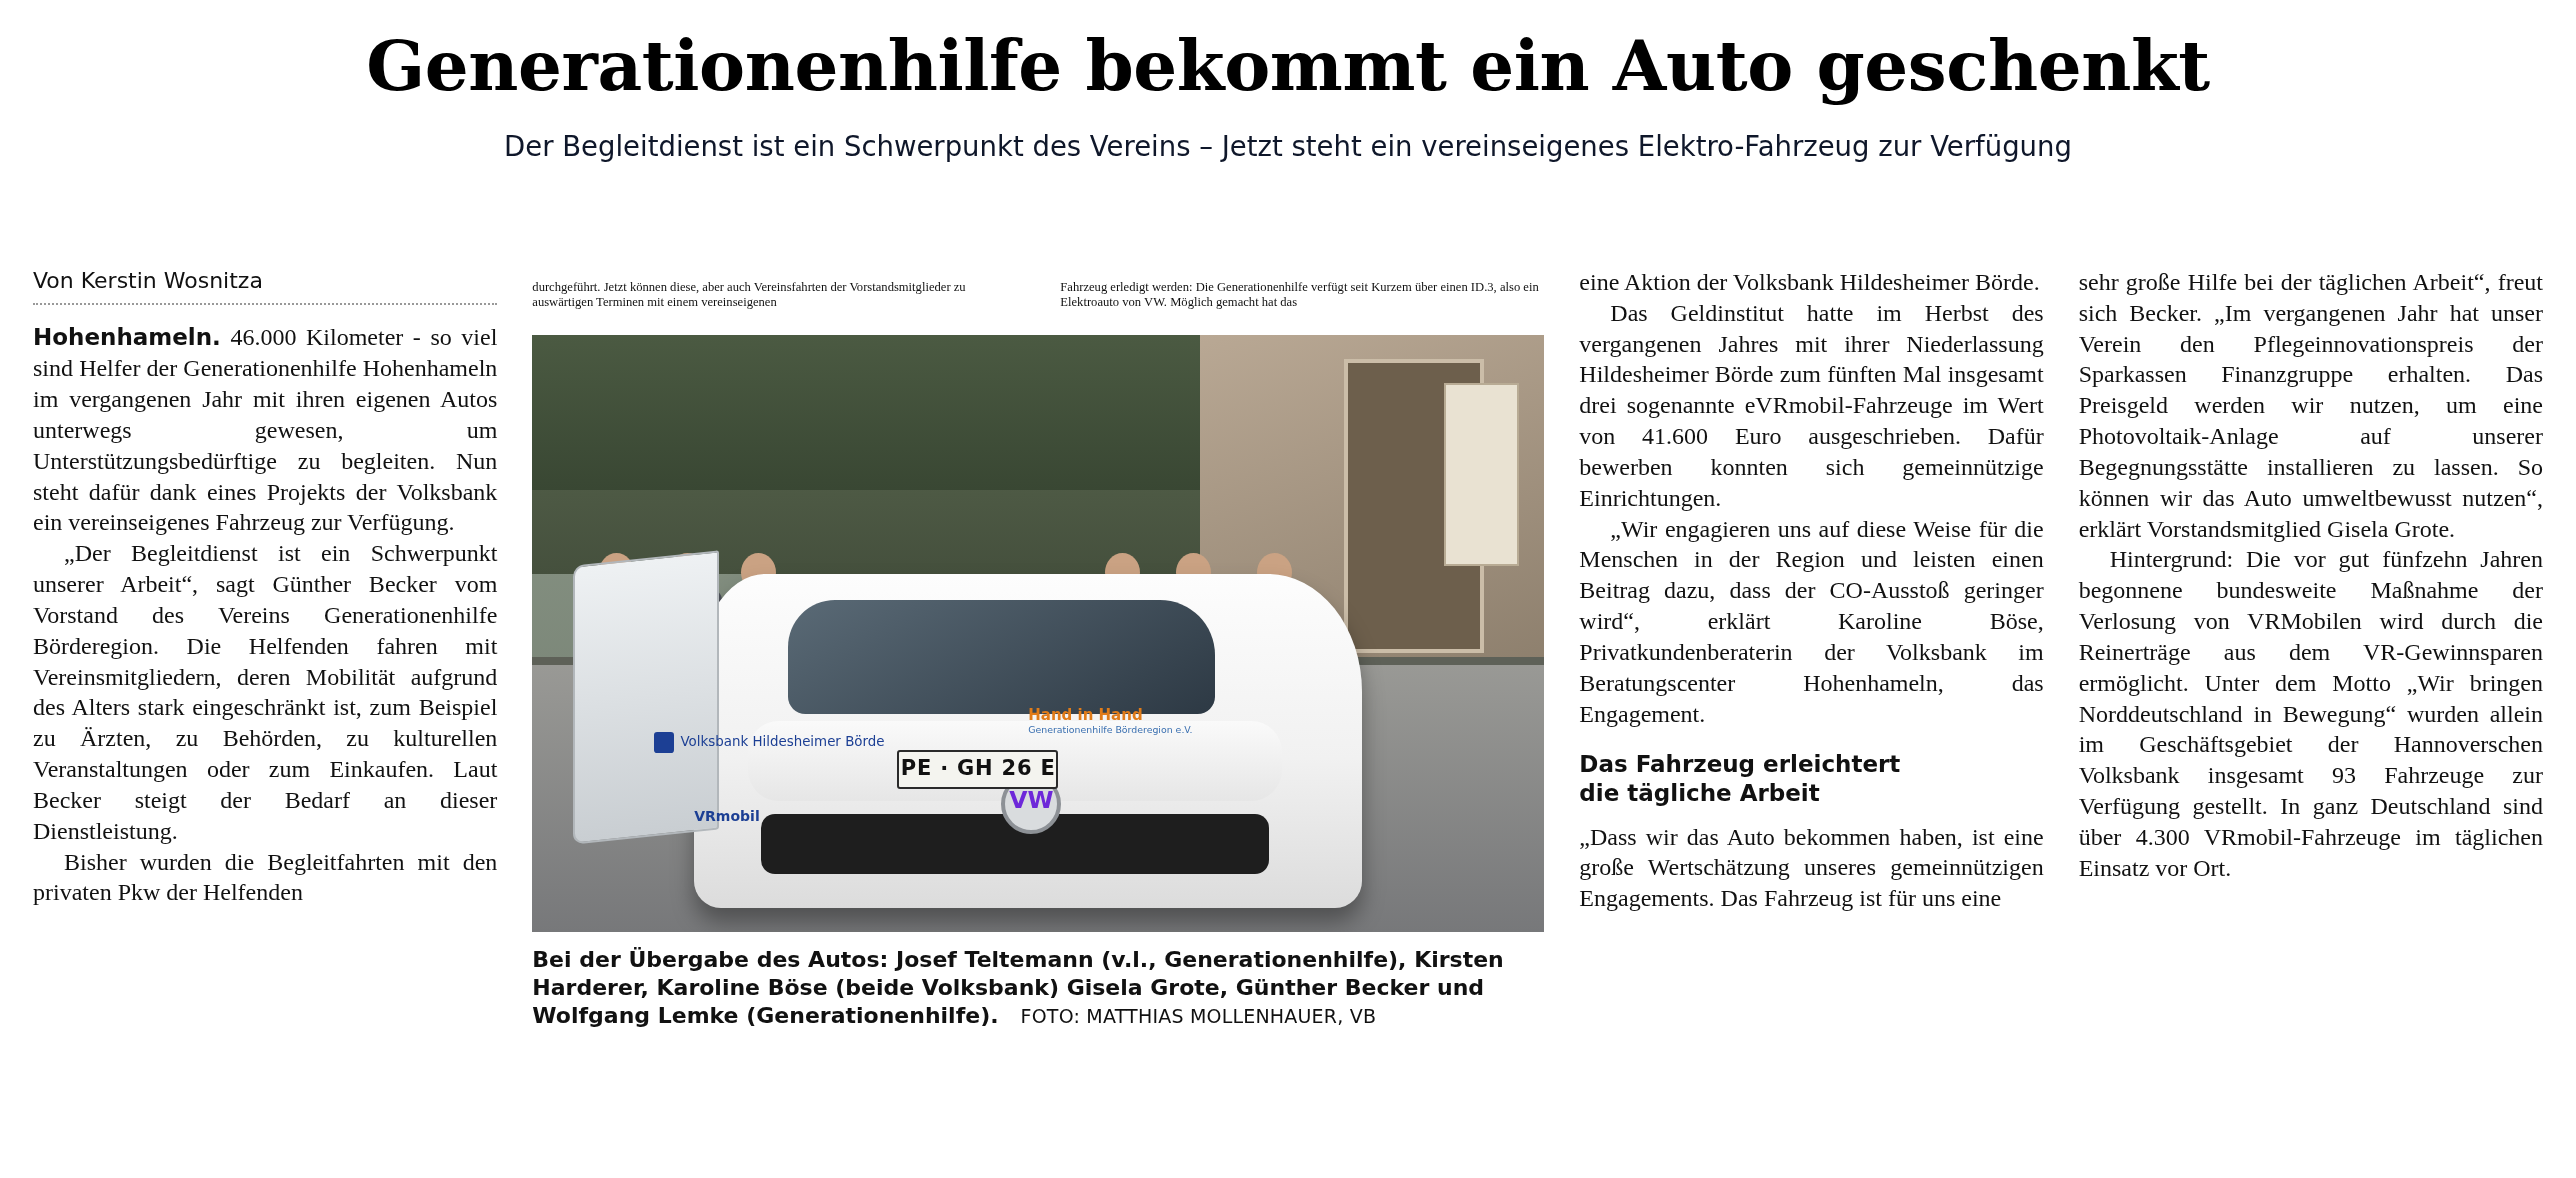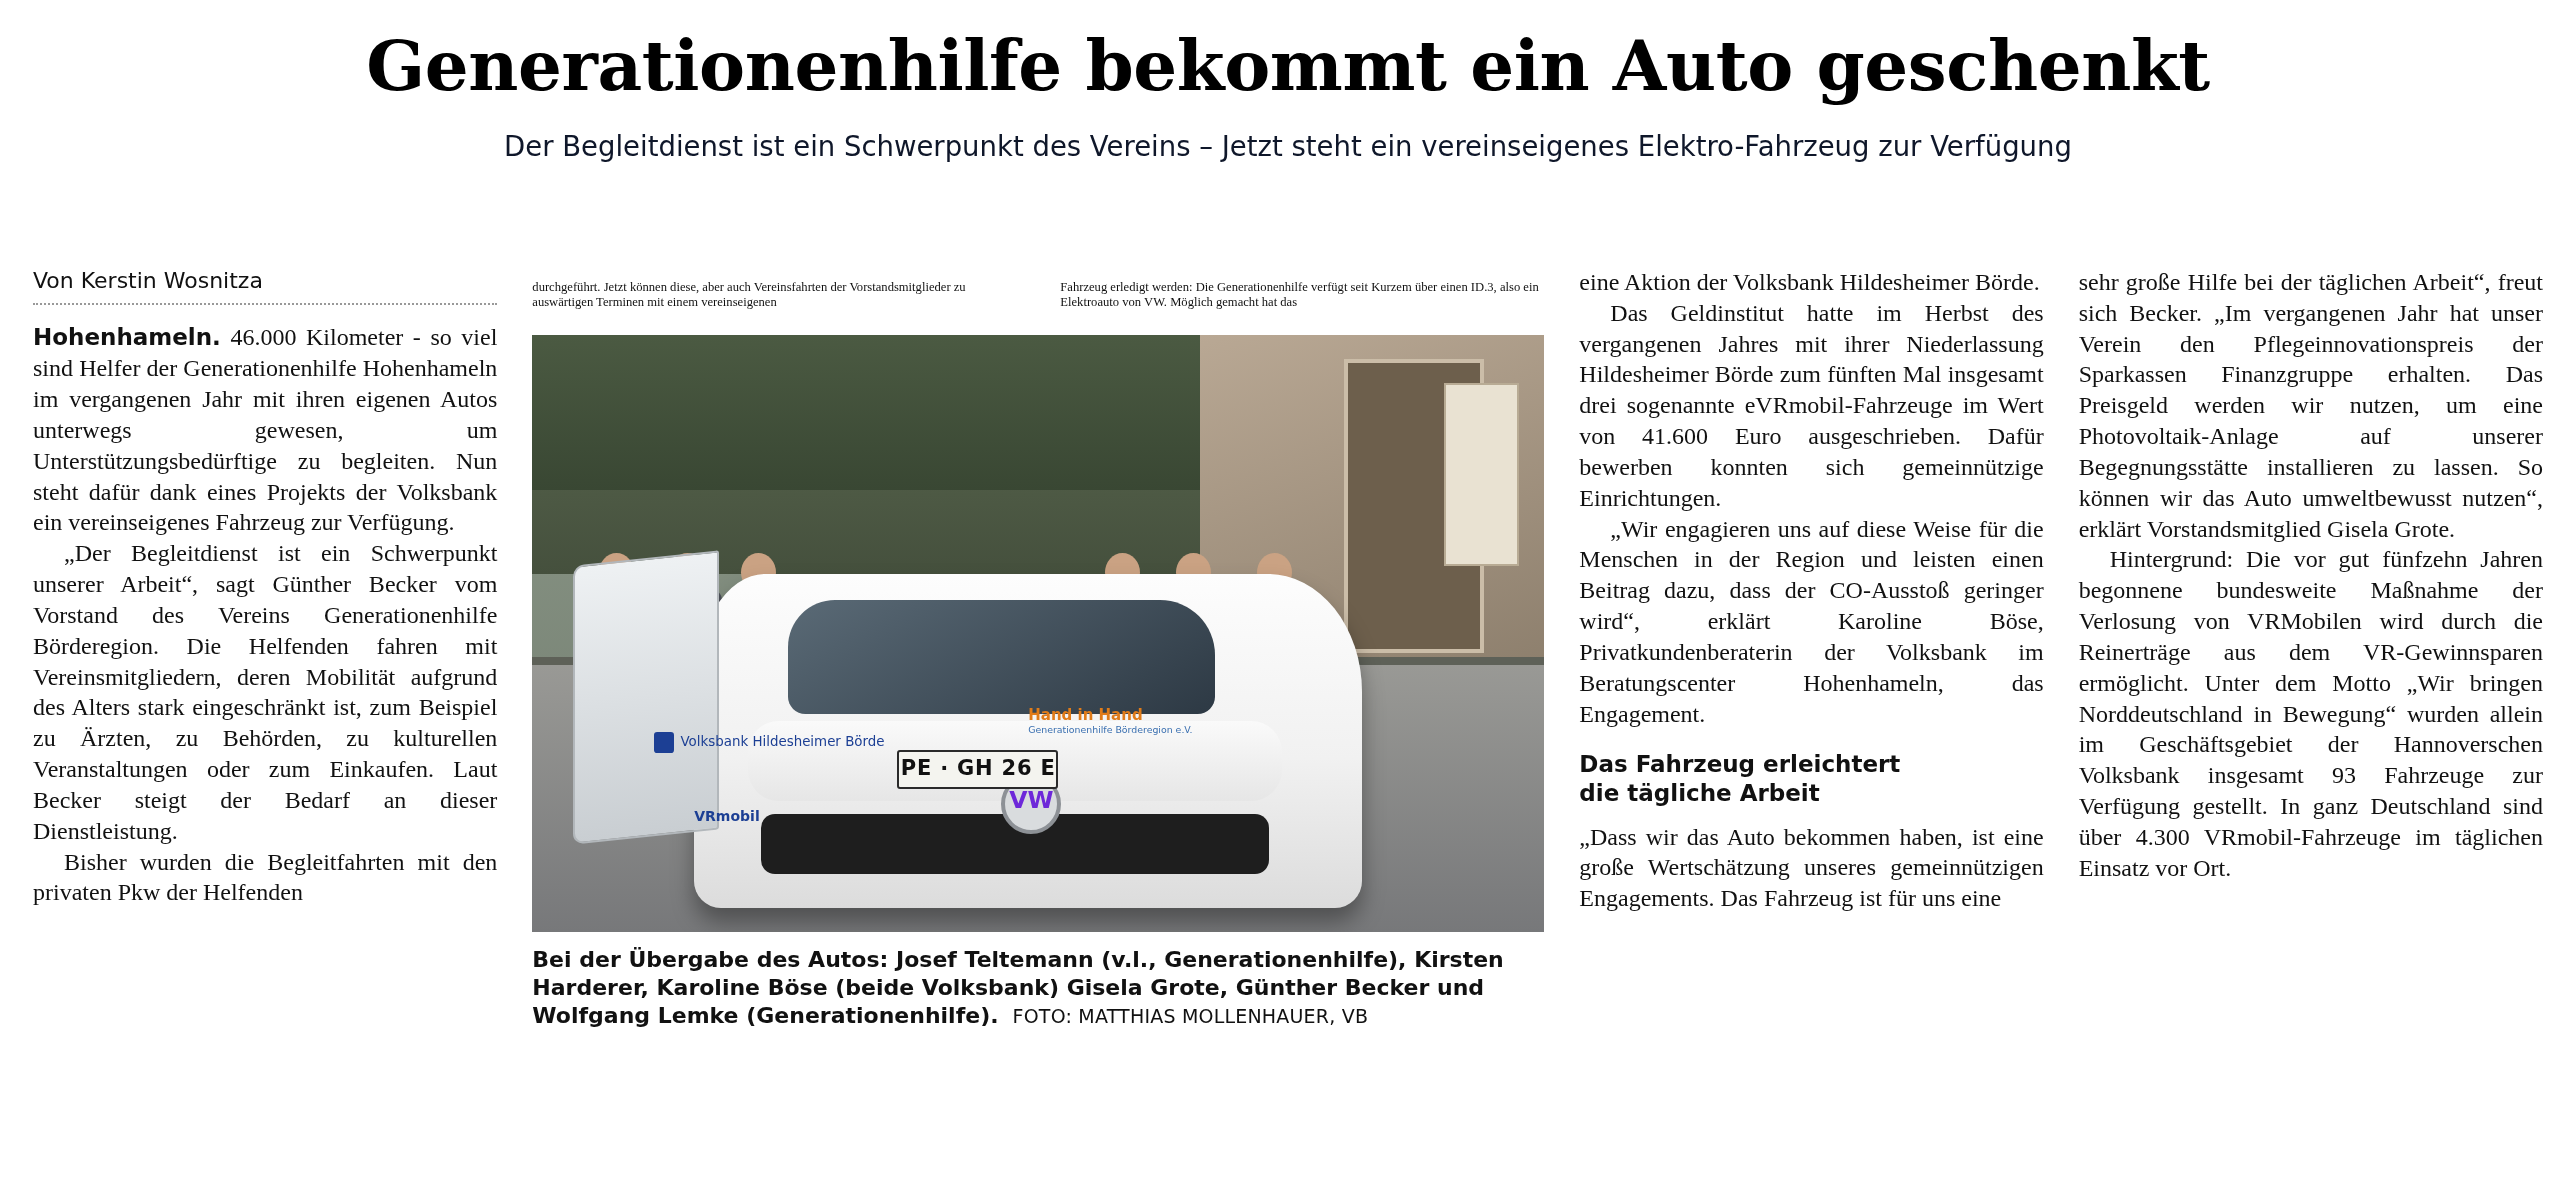--- a/index.html
+++ b/index.html
@@ -288,21 +288,21 @@
     font-size: 22px;
     line-height: 1.27;
     margin-top: 14px;
     text-align: left;
   }
   .credit {
     font-family: "DejaVu Sans", sans-serif;
     font-weight: normal;
     font-size: 19px;
     letter-spacing: 0.2px;
-    margin-left: 14px;
+    margin-left: 22px;
     white-space: nowrap;
   }
   .photo-col {
     width: 1012px;
   }
   .photo-col .top-text {
     display: flex;
     gap: 44px;
   }
   .photo-col .top-text .tcol {

